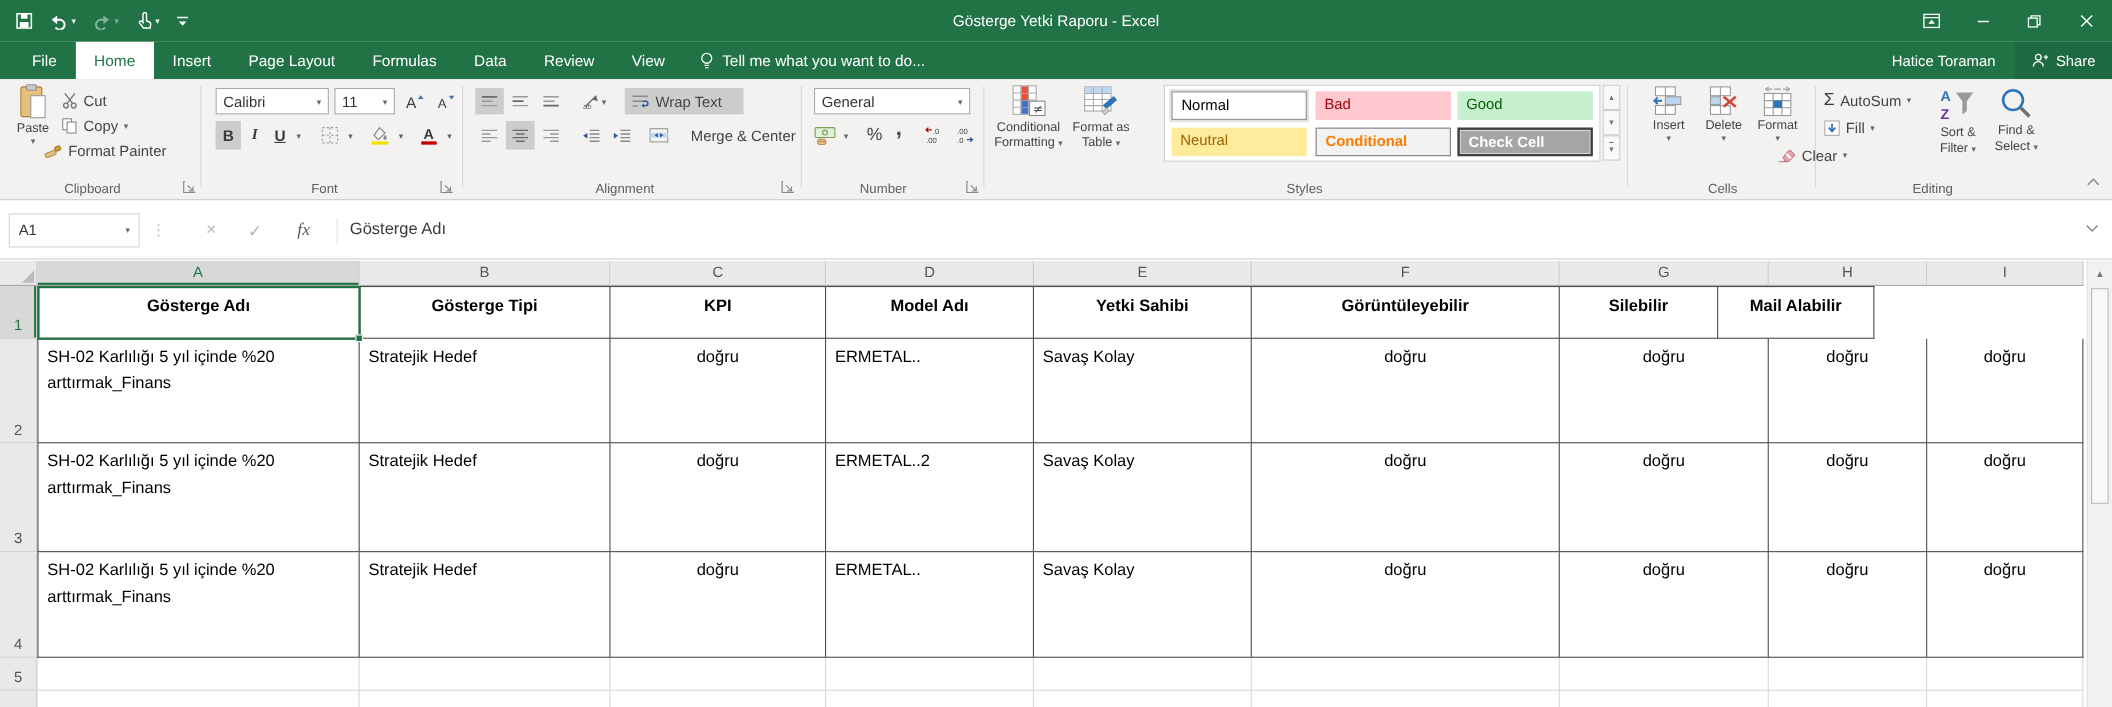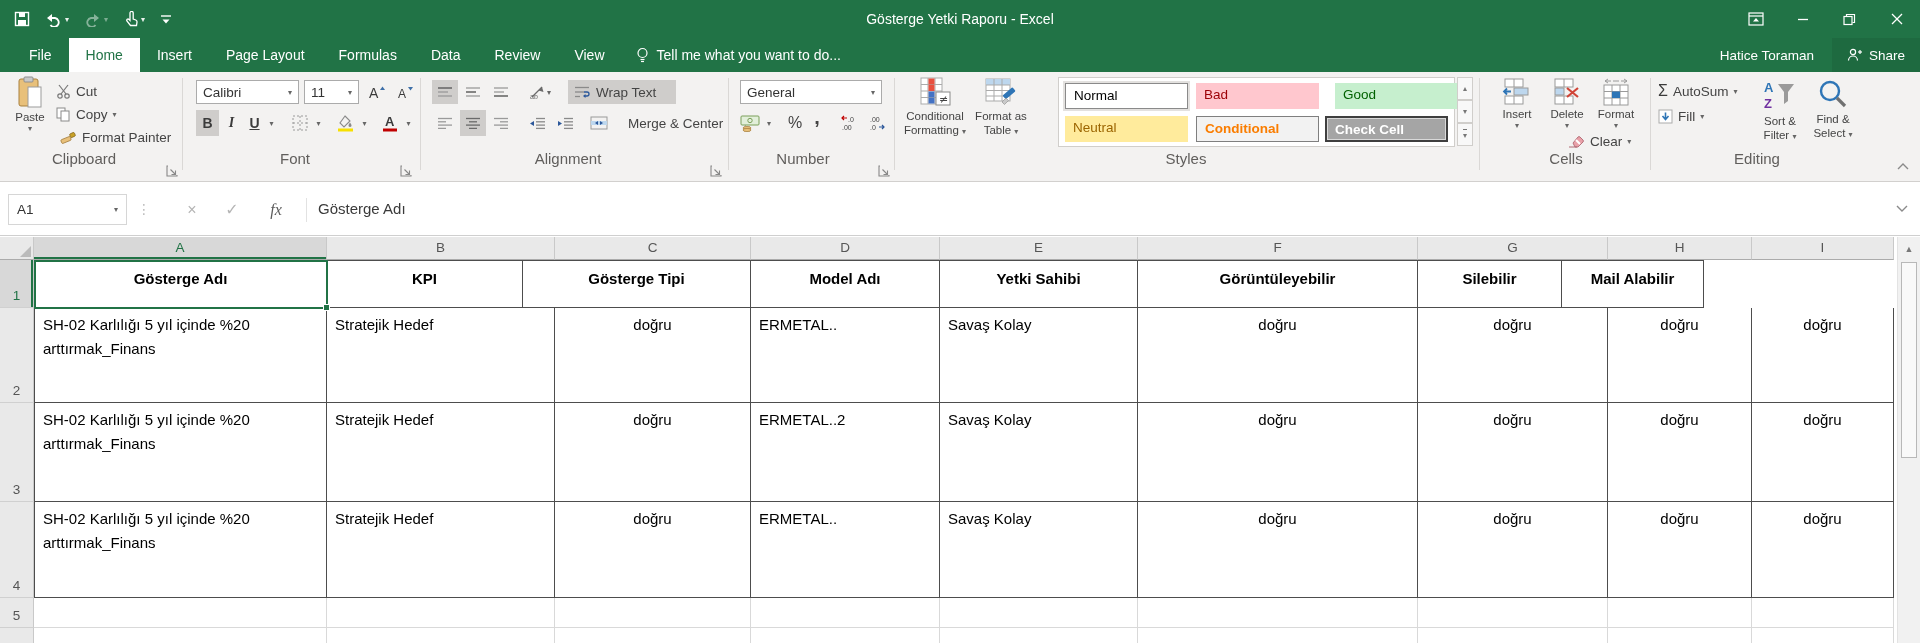--- a/index.html
+++ b/index.html
@@ -24,21 +24,21 @@
   .tab { height:34px; line-height:34px; padding:0 17px; color:#fff; font-size:14px; white-space:nowrap; }
   .tab.active { background:#fff; color:#217346; }
   .tellme { display:flex; align-items:center; gap:8px; margin-left:14px; color:#fff; font-size:14px; white-space:nowrap; }
   .acct { position:absolute; right:0; top:38px; height:34px; display:flex; align-items:center; }
   .username { color:#fff; font-size:13.5px; margin-right:18px; }
   .sharebtn { width:88px; height:34px; background:#1E6A40; color:#fff; display:flex; align-items:center; justify-content:center; gap:7px; font-size:13.5px; }
 
   
   .ribbon { position:absolute; left:0; top:72px; width:1920px; height:110px; background:#F3F2F1; border-bottom:1px solid #D2D0CE; }
   .gsep { position:absolute; top:6px; height:92px; width:1px; background:#DAD8D6; }
-  .glabel { position:absolute; bottom:14px; font-size:15px; color:#605E5C; transform:translateX(-50%); white-space:nowrap; }
+  .glabel { position:absolute; bottom:3px; font-size:12px; color:#605E5C; transform:translateX(-50%); white-space:nowrap; }
   .launch { position:absolute; bottom:5px; width:13px; height:13px; }
   .lbl { font-size:13.5px; color:#444; white-space:nowrap; }
   .btnrow { position:absolute; display:flex; align-items:center; gap:5px; height:22px; }
   .combo { position:absolute; background:#fff; border:1px solid #ABABAB; font-size:13.5px; color:#333; display:flex; align-items:center; justify-content:space-between; padding:0 6px; height:24px; }
   .dd { font-size:8px; color:#666; }
   .tog { position:absolute; display:flex; align-items:center; justify-content:center; }
   .tog.sel { background:#CFCDCB; }
   .bigbtn { position:absolute; display:flex; flex-direction:column; align-items:center; }
   .biglbl { font-size:11.5px; color:#444; line-height:14px; text-align:center; white-space:nowrap; }
   .fontletter { font-weight:bold; font-size:14px; color:#3b3b3b; }
@@ -206,21 +206,21 @@
       <span class="lbl">Cut</span>
     </div>
     <div class="btnrow" style="left:56px; top:31px;">
       <svg width="15" height="15" viewBox="0 0 15 15">
           <rect x="1" y="1" width="8" height="10" fill="#fff" stroke="#8a8a8a" stroke-width="1"></rect>
           <rect x="5" y="4" width="8" height="10" fill="#fff" stroke="#8a8a8a" stroke-width="1"></rect>
         </svg>
       <span class="lbl">Copy</span>
       <span class="dd">▾</span>
     </div>
-    <div class="btnrow" style="left:60px; top:54px;">
+    <div class="btnrow" style="left:40px; top:54px;">
       <svg width="17" height="15" viewBox="0 0 17 15">
           <rect x="1" y="8" width="10" height="4" rx="1" transform="rotate(-22 6 10)" fill="#E8C07A" stroke="#A9813F" stroke-width="0.8"></rect>
           <rect x="10" y="3" width="5" height="4" rx="1" transform="rotate(-22 12.5 5)" fill="#C9A227" stroke="#8a6d1f" stroke-width="0.8"></rect>
         </svg>
       <span class="lbl">Format Painter</span>
     </div>
     <span class="glabel" style="left:84px;">Clipboard</span>
     <span class="launch" style="left:166px;">
       <svg width="12" height="12" viewBox="0 0 12 12">
           <path d="M2 1 H1 V11 H11 V10" fill="none" stroke="#888" stroke-width="1.1"></path>
@@ -469,21 +469,21 @@
           <line x1="1" y1="19" x2="25" y2="19" stroke="#ABABAB"></line>
           <rect x="18" y="14" width="13" height="5" rx="1" transform="rotate(-40 24 17)" fill="#2E75B6"></rect>
           <path d="M17 25 l4 -4 l2.5 2.5 l-4 4 Z" fill="#C9C9C9" stroke="#8a8a8a" stroke-width="0.6"></path>
         </svg>
       <span class="biglbl">Format as</span>
       <span class="biglbl"><span>Table</span> <span class="dd">▾</span></span>
     </div>
     <div class="abs" style="left:1058px; top:5px; width:397px; height:70px; background:#fff; border:1px solid #D0CECB;">
       <span class="chip chip-normal" style="left:6px; top:5px;">Normal</span>
       <span class="chip chip-bad" style="left:137px; top:5px;">Bad</span>
-      <span class="chip chip-good" style="left:266px; top:5px;margin-left:10px;">Good</span>
+      <span class="chip chip-good" style="left:266px; top:5px;">Good</span>
       <span class="chip chip-neutral" style="left:6px; top:38px;">Neutral</span>
       <span class="chip chip-calc" style="left:137px; top:38px;">Conditional</span>
       <span class="chip chip-check" style="left:266px; top:38px;">Check Cell</span>
     </div>
     <div class="abs" style="left:1457px; top:5px;">
       <div class="galbtn">▴</div>
       <div class="galbtn">▾</div>
       <div class="galbtn">
           <span style="border-top:1px solid #777; padding-top:1px;">▾</span>
         </div>
@@ -538,21 +538,21 @@
       <span class="dd">▾</span>
     </div>
     <div class="btnrow" style="left:1658px; top:33px;">
       <svg width="15" height="15" viewBox="0 0 15 15">
           <rect x="1" y="1" width="13" height="13" fill="#fff" stroke="#ABABAB"></rect>
           <path d="M7.5 3.5 v6 M4.5 7 L7.5 10.5 L10.5 7" stroke="#2E75B6" stroke-width="1.6" fill="none"></path>
         </svg>
       <span class="lbl">Fill</span>
       <span class="dd">▾</span>
     </div>
-    <div class="btnrow" style="left:1568px; top:58px;">
+    <div class="btnrow" style="left:1616px; top:58px;">
       <svg width="17" height="14" viewBox="0 0 17 14">
           <path d="M5 9 L10 3 a1.5 1.5 0 0 1 2 0 l3 3 a1.5 1.5 0 0 1 0 2 L10 13 H7 Z" fill="#E9A0A8" stroke="#B06A74" stroke-width="0.9"></path>
           <path d="M8 6 l4 4" stroke="#fff" stroke-width="2"></path>
           <line x1="1" y1="13" x2="9" y2="13" stroke="#B06A74" stroke-width="1"></line>
         </svg>
       <span class="lbl">Clear</span>
       <span class="dd">▾</span>
     </div>
     <div class="bigbtn" style="left:1756px; top:6px; width:48px;">
       <svg width="36" height="36" viewBox="0 0 36 36">
@@ -609,22 +609,22 @@
         <div class="gcolh" style="width: 189px;">D</div>
         <div class="gcolh" style="width: 198px;">E</div>
         <div class="gcolh" style="width: 280px;">F</div>
         <div class="gcolh" style="width: 190px;">G</div>
         <div class="gcolh" style="width: 144px;">H</div>
         <div class="gcolh" style="width: 142px;">I</div>
       </div>
       <div class="grow" style="height: 48px;">
         <div class="growh sel" style="width: 34px;">1</div>
         <div class="gcell tbl hdr first toprow" style="width: 293px; text-align: center;">Gösterge Adı</div>
+        <div class="gcell tbl hdr toprow" style="width: 228px; text-align: center;">Gösterge Tipi</div>
         <div class="gcell tbl hdr toprow" style="width: 196px; text-align: center;">KPI</div>
-        <div class="gcell tbl hdr toprow" style="width: 228px; text-align: center;">Gösterge Tipi</div>
         <div class="gcell tbl hdr toprow" style="width: 189px; text-align: center;">Model Adı</div>
         <div class="gcell tbl hdr toprow" style="width: 198px; text-align: center;">Yetki Sahibi</div>
         <div class="gcell tbl hdr toprow" style="width: 280px; text-align: center;">Görüntüleyebilir</div>
         <div class="gcell tbl hdr toprow" style="width: 144px; text-align: center;">Silebilir</div>
         <div class="gcell tbl hdr toprow" style="width: 142px; text-align: center;">Mail Alabilir</div>
       </div>
       <div class="grow" style="height: 95px;">
         <div class="growh" style="width: 34px;">2</div>
         <div class="gcell tbl first" style="width: 293px; text-align: left;">SH-02 Karlılığı 5 yıl içinde %20 arttırmak_Finans</div>
         <div class="gcell tbl" style="width: 228px; text-align: left;">Stratejik Hedef</div>

